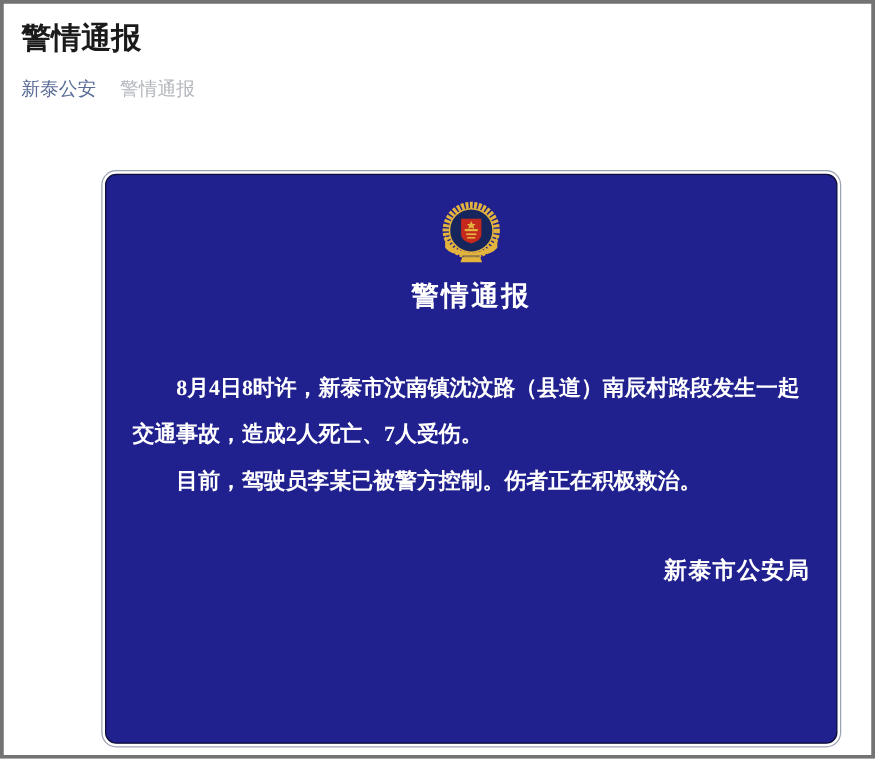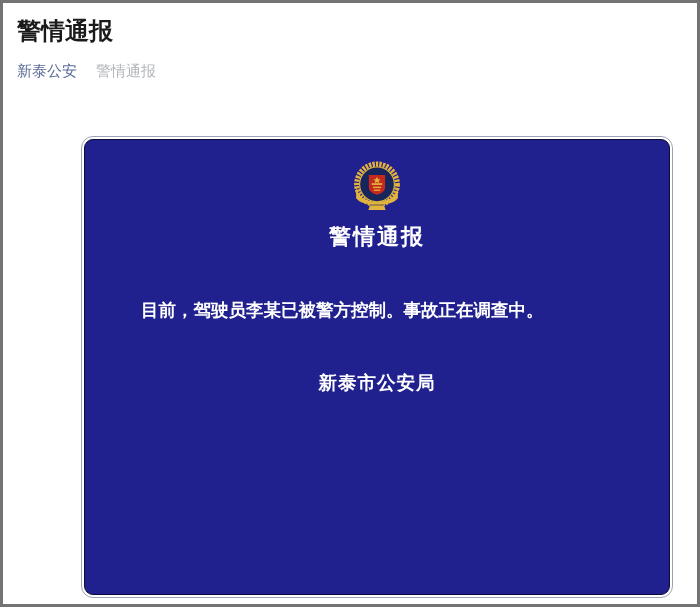--- a/index.html
+++ b/index.html
@@ -28,21 +28,21 @@
     padding:20px 21px 0 21px;color:#ffffff;
     font-family:"Liberation Serif","DejaVu Serif",serif;font-weight:700;
   }
   .emblem{display:block;margin:0 auto;width:58px;height:58px;}
   .notice-title{
     margin-top:6px;text-align:center;font-size:22px;line-height:26px;
     letter-spacing:2px;font-weight:700;
   }
   .notice-body{margin-top:42px;font-size:17.5px;line-height:37px;text-align:left;}
   .notice-body p{margin:0;text-indent:2em;}
-  .notice-sign{margin-top:38px;text-align:center;font-size:18.5px;line-height:33px;letter-spacing:1px;}
+  .notice-sign{margin-top:38px;text-align:right;font-size:18.5px;line-height:33px;letter-spacing:1px;}
 </style>
 </head>
 <body>
 
 <div class="page">
 
   <div class="article-header">
     <h1 class="article-title">警情通报</h1>
     <div class="byline">
       <span class="account">新泰公安</span>
@@ -67,21 +67,22 @@
         <path d="M14 48 q6 22 30 26 q-20 4 -30 -8 Z" fill="#e2b33d"></path>
         <path d="M86 48 q-6 22 -30 26 q20 4 30 -8 Z" fill="#e2b33d"></path>
         <path d="M26 66 q24 14 48 0 l-4 8 q-20 10 -40 0 Z" fill="#e2b33d"></path>
         <path d="M38 78 h24 l3 8 h-30 Z" fill="#e2b33d"></path>
         <rect x="38" y="76" width="24" height="3" fill="#16265c" opacity="0.35"></rect>
       </svg>
 
       <div class="notice-title">警情通报</div>
 
       <div class="notice-body">
-        <p>目前，驾驶员李某已被警方控制。事故正在调查中。</p>
+        <p>8月4日8时许，新泰市汶南镇沈汶路（县道）南辰村路段发生一起交通事故，造成2人死亡、7人受伤。</p>
+        <p>目前，驾驶员李某已被警方控制。伤者正在积极救治。</p>
       </div>
 
       <div class="notice-sign">
         <div>新泰市公安局</div>
       </div>
 
     </div>
   </div>
 
 </div>

